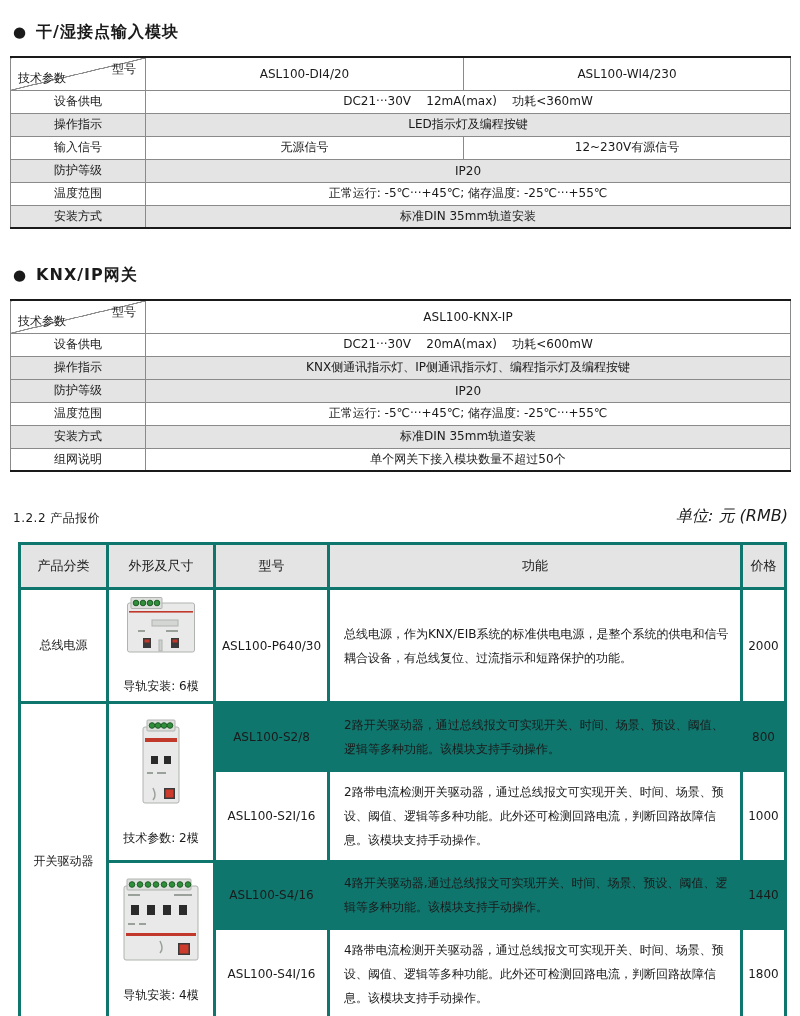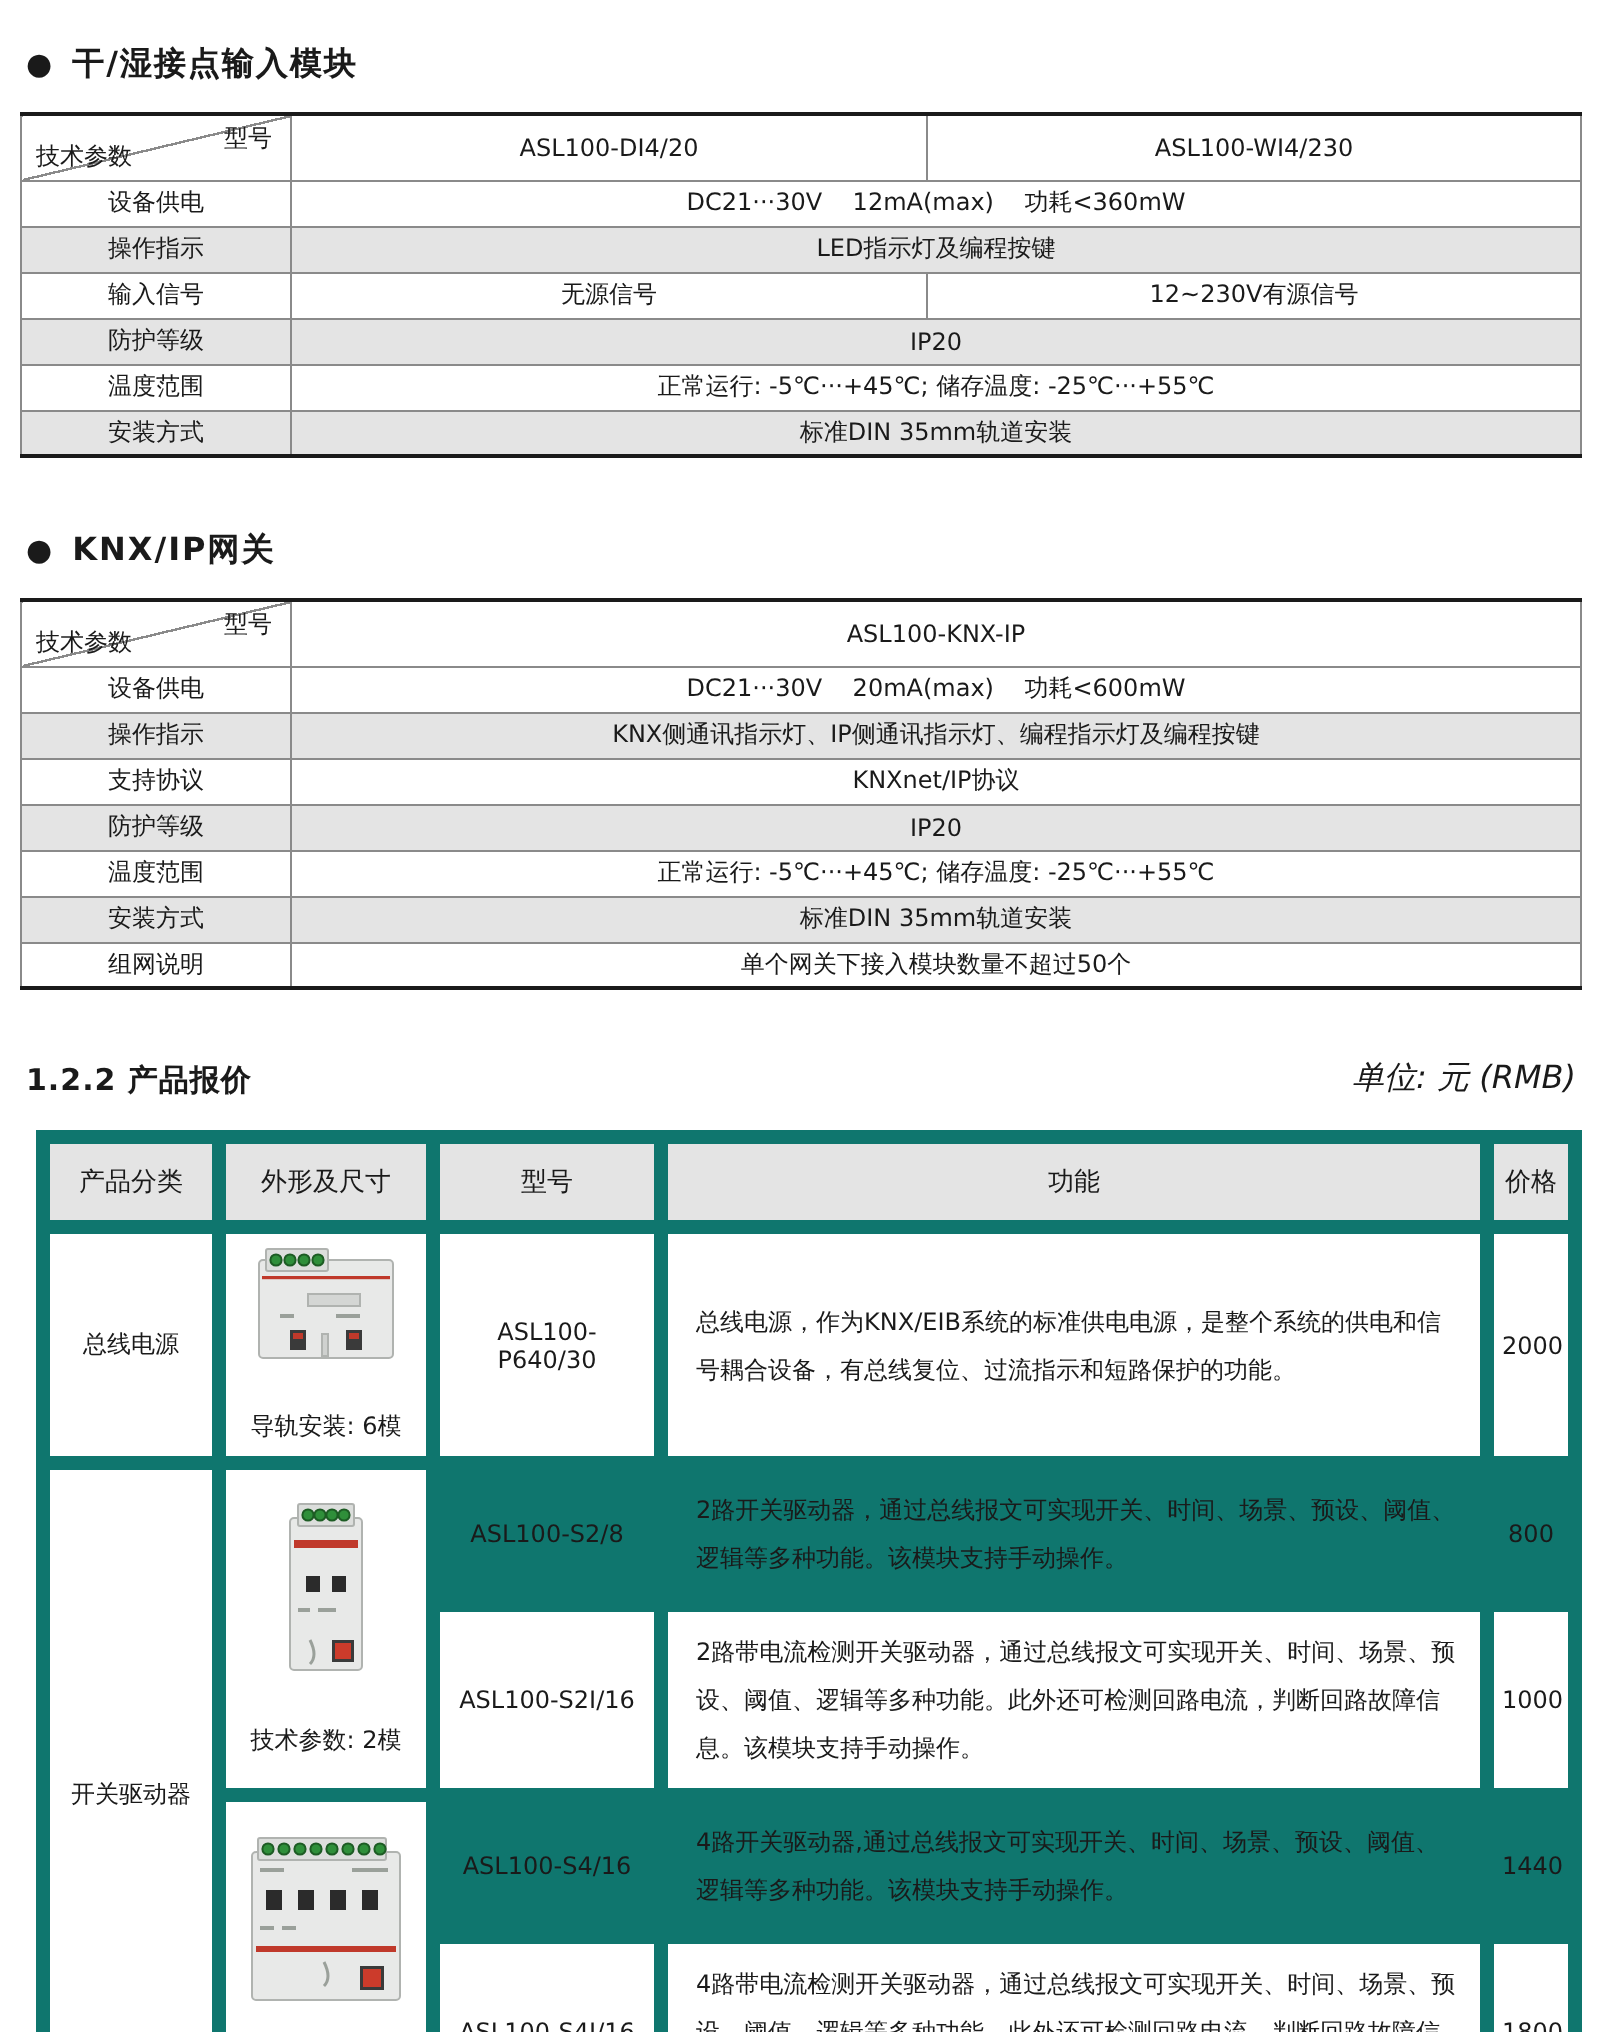--- a/index.html
+++ b/index.html
@@ -20,26 +20,26 @@
   .spec td.pre{white-space:pre-wrap;}
   .corner{position:relative;background:linear-gradient(to bottom right,transparent calc(50% - 0.6px),#8a8a8a calc(50% - 0.6px),#8a8a8a calc(50% + 0.6px),transparent calc(50% + 0.6px));}
   .corner .c-top{position:absolute;top:3px;right:9px;font-size:12px;}
   .corner .c-bot{position:absolute;bottom:3px;left:7px;font-size:12px;}
 
   .gap-a{height:36px;}
   .gap-b{height:34px;}
 
   
   .price-head-row{display:flex;align-items:flex-end;justify-content:space-between;margin:0 2px 15px 3px;}
-  .price-head-row h2{font-size:15px;font-weight:bold;letter-spacing:0.5px;}
+  .price-head-row h2{font-size:12px;font-weight:normal;letter-spacing:0.5px;}
   .unit-note{font-size:16px;color:#1a1a1a;font-style:italic;}
 
   
   .price{width:766px;margin-left:8px;border-top:2px solid #1a1a1a;border-bottom:2px solid #1a1a1a;border-left:1px solid #8a8a8a;border-right:1px solid #8a8a8a;font-size:12px;}
-  .price td{border:7px solid #0f766e;vertical-align:middle;text-align:center;padding:2px 4px;}
+  .price td{border:3px solid #0f766e;vertical-align:middle;text-align:center;padding:2px 4px;}
   .price tr.hdr td{background:#e4e4e4;height:45px;font-size:13px;}
   .price td.stripe{background:#0f766e;}
   .price td.func{text-align:left;padding:8px 10px 8px 14px;line-height:24px;}
   .imgcell .inner{display:flex;flex-direction:column;align-items:center;justify-content:center;gap:24px;padding:4px 0;}
   .imgcell .caption{font-size:12px;}
   .r1 td{height:94px;} .r2 td{height:68px;} .r3 td{height:78px;} .r4 td{height:64px;} .r5 td{height:62px;}
 </style>
 </head>
 <body>
 
@@ -113,24 +113,20 @@
       </td>
       <td>ASL100-KNX-IP</td>
     </tr>
     <tr>
       <td>设备供电</td>
       <td class="pre">DC21···30V    20mA(max)    功耗&lt;600mW</td>
     </tr>
     <tr class="stripe">
       <td>操作指示</td>
       <td>KNX侧通讯指示灯、IP侧通讯指示灯、编程指示灯及编程按键</td>
-    </tr>
-    <tr>
-      <td>支持协议</td>
-      <td>KNXnet/IP协议</td>
     </tr>
     <tr class="stripe">
       <td>防护等级</td>
       <td>IP20</td>
     </tr>
     <tr>
       <td>温度范围</td>
       <td>正常运行: -5℃···+45℃; 储存温度: -25℃···+55℃</td>
     </tr>
     <tr class="stripe">

